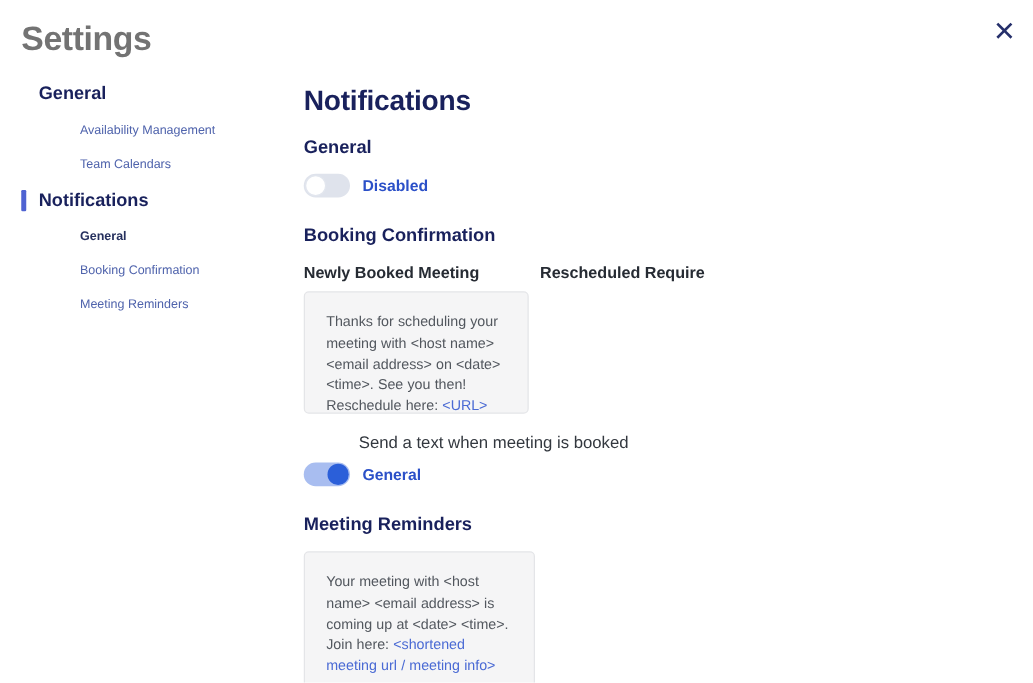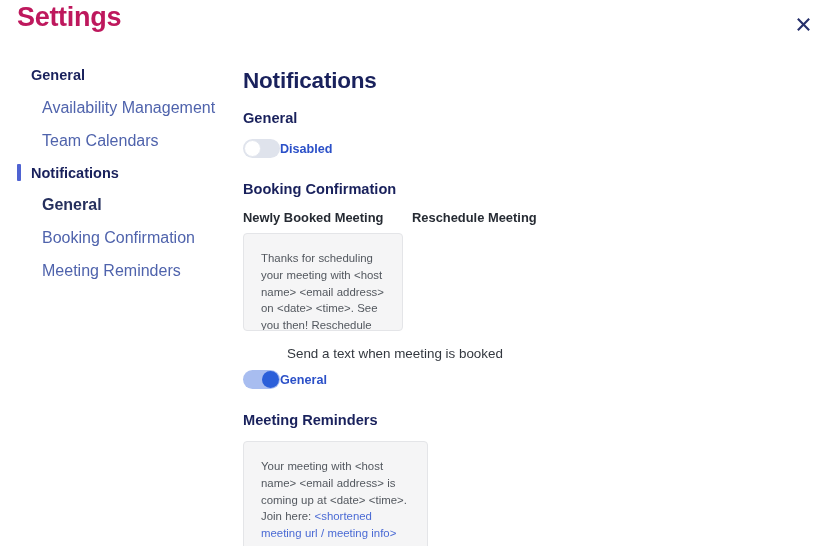--- a/index.html
+++ b/index.html
@@ -14,24 +14,24 @@
     background: #ffffff;
     font-family: "Liberation Sans", sans-serif;
     color: #1b2150;
     position: relative;
   }
 
   
   .page-title {
     position: absolute;
     left: 17px;
-    top: 2px;
+    top: 16px;
     font-size: 27px;
     font-weight: bold;
-    color: #be185d;
+    color: #737373;
     letter-spacing: -0.3px;
   }
 
   
   .close-icon {
     position: absolute;
     right: 12px;
     top: 13px;
     width: 22px;
     height: 22px;
@@ -66,22 +66,22 @@
   .nav-group .accent {
     position: absolute;
     left: 17px;
     top: -2px;
     width: 3.5px;
     height: 17px;
     background: #4f63d2;
     border-radius: 1px;
   }
   .nav-sub {
-    padding-left: 42px;
-    font-size: 16px;
+    padding-left: 64px;
+    font-size: 10px;
     font-weight: normal;
     color: #4f63ac;
     margin-bottom: 17px;
   }
   .nav-sub.active {
     font-weight: bold;
     color: #26305e;
   }
 
   
@@ -111,20 +111,21 @@
   .field-label {
     font-size: 13.4px;
     color: #33383f;
     margin-bottom: 9px;
   }
 
   
   .toggle-row {
     display: flex;
     align-items: center;
+    gap: 10px;
     margin-bottom: 17px;
   }
   .toggle {
     position: relative;
     width: 37px;
     height: 19px;
     border-radius: 10px;
     flex: none;
     cursor: pointer;
   }
@@ -150,21 +151,21 @@
     font-size: 12.6px;
     font-weight: bold;
     color: #2b50c8;
   }
 
   
   .card-grid {
     display: flex;
     gap: 9px;
   }
-  .card-col { width: 160px; flex: none; }
+  .card-col { width: 180px; flex: none; }
   .card-col.single { width: 185px; }
 
   .card-heading {
     font-size: 12.9px;
     font-weight: bold;
     color: #262b33;
     margin-bottom: 8px;
   }
 
   .card {
@@ -239,21 +240,21 @@
   <div class="card-grid">
 
     <div class="card-col">
       <div class="card-heading">Newly Booked Meeting</div>
       <div class="card">
         <p><span>Thanks for scheduling your meeting with &lt;host name&gt; &lt;email address&gt; on &lt;date&gt; &lt;time&gt;. See you then! Reschedule here: </span><span class="link">&lt;URL&gt;</span></p>
       </div>
     </div>
 
     <div class="card-col">
-      <div class="card-heading">Reschedule Meeting</div>
+      <div class="card-heading">Rescheduled Require</div>
     </div>
 
 
   </div>
 
   <div class="field-label" style="margin-top:15px;margin-left:44px;">Send a text when meeting is booked</div>
 
   <div class="toggle-row">
     <div class="toggle on">
       <span class="knob"></span>

